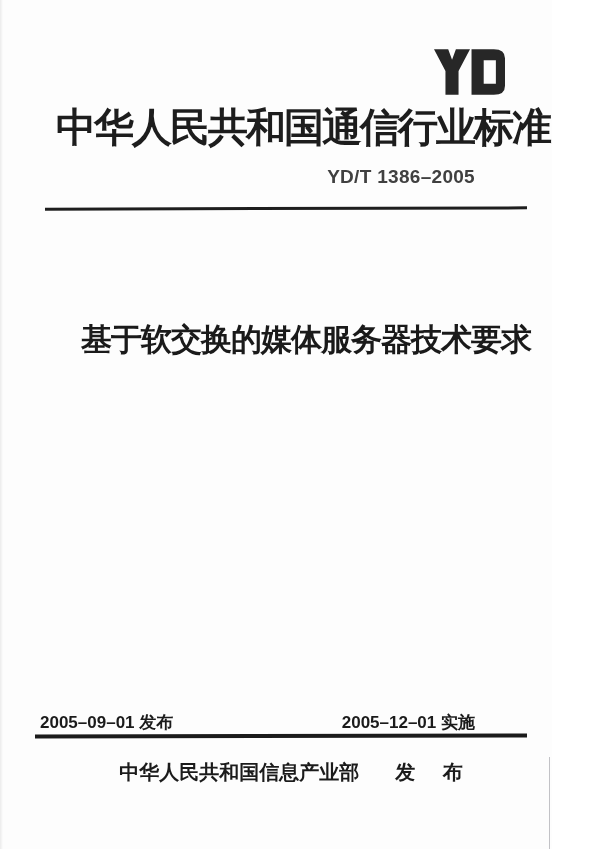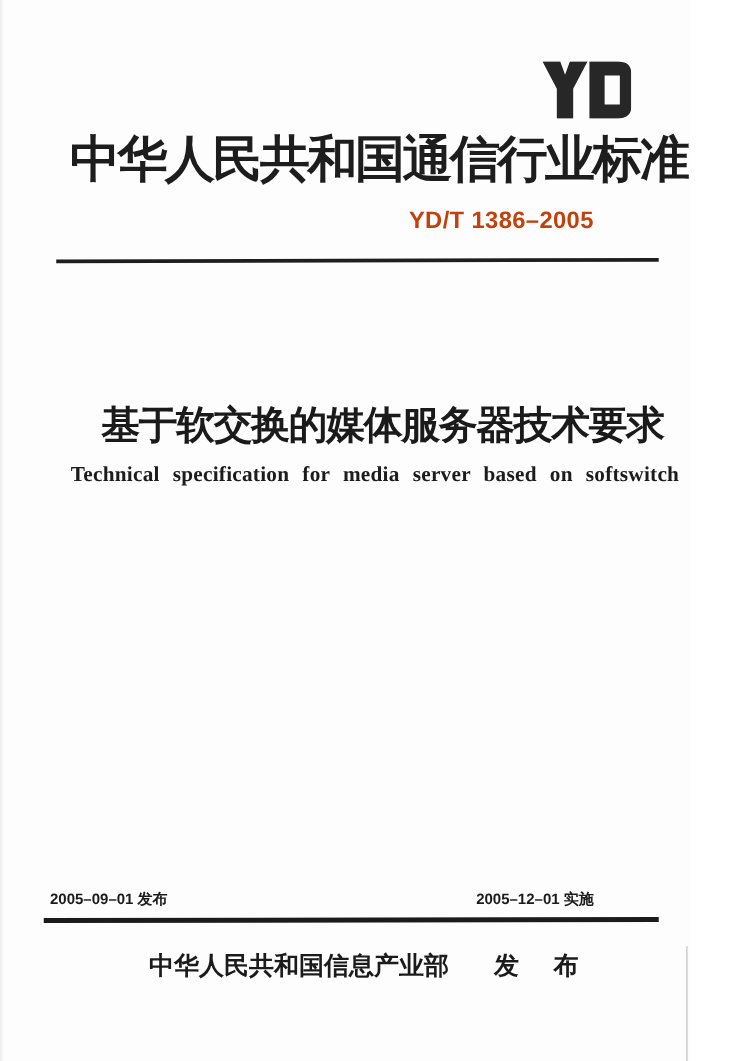--- a/index.html
+++ b/index.html
@@ -33,21 +33,21 @@
   .logo svg { width: 100%; height: 100%; display: block; }
   
   .header-title {
     position: absolute; left: 56px; top: 100px;
     font-size: 40px; font-weight: bold; letter-spacing: -2px;
     color: #1d1d1d; white-space: nowrap;
   }
   .standard-number {
     position: absolute; right: 77px; top: 166px;
     font-size: 19px; font-weight: 700; letter-spacing: 0.3px;
-    color: #c2410c;
+    color: #404040;
   }
   .rule-top {
     position: absolute; left: 45px; top: 207px; width: 482px; height: 3px;
     background: #1e1e1e; transform: rotate(-0.15deg);
   }
   
   .doc-title-zh {
     position: absolute; left: 6px; top: 319px; width: 600px;
     text-align: center;
     font-size: 31px; font-weight: bold; letter-spacing: -1px;
@@ -57,21 +57,21 @@
     position: absolute; left: 0; top: 370px; width: 600px;
     text-align: center;
     font-family: "Liberation Serif", "DejaVu Serif", serif;
     font-size: 17px; font-weight: bold; word-spacing: 6px; letter-spacing: 0.2px;
     color: #1c1c1c;
   }
   
   .dates-row {
     position: absolute; left: 40px; right: 77px; top: 711px;
     display: flex; justify-content: space-between; align-items: baseline;
-    font-size: 12px; font-weight: 700; color: #1b1b1b;
+    font-size: 17px; font-weight: 700; color: #1b1b1b;
   }
   .rule-bottom {
     position: absolute; left: 35px; top: 734px; width: 492px; height: 4px;
     background: #1b1b1b; transform: rotate(-0.1deg);
   }
   .publisher-line {
     position: absolute; left: 0; top: 759px; width: 600px;
     text-align: center; font-size: 20px; font-weight: bold;
     color: #1b1b1b; transform: translateX(-9px); white-space: nowrap;
   }
@@ -95,21 +95,20 @@
   </div>
 
   <div class="header-title">中华人民共和国通信行业标准</div>
 
   <div class="standard-number">YD/T 1386–2005</div>
 
   <div class="rule-top"></div>
 
   <div class="doc-title-zh">基于软交换的媒体服务器技术要求</div>
 
-  <div class="doc-title-en">Technical specification for media server based on softswitch</div>
 
   <div class="dates-row">
     <span>2005–09–01 发布</span>
     <span>2005–12–01 实施</span>
   </div>
 
   <div class="rule-bottom"></div>
 
   <div class="publisher-line">
     <span>中华人民共和国信息产业部</span><span class="publish-label">发 布</span>

